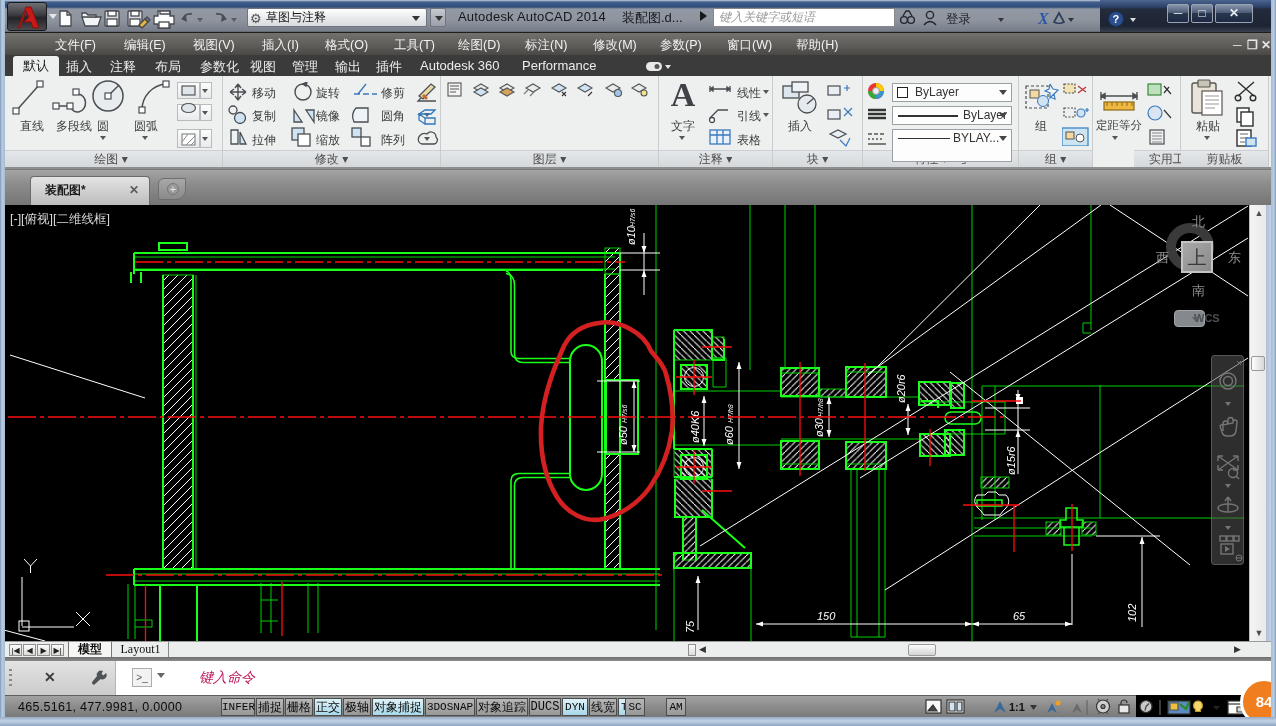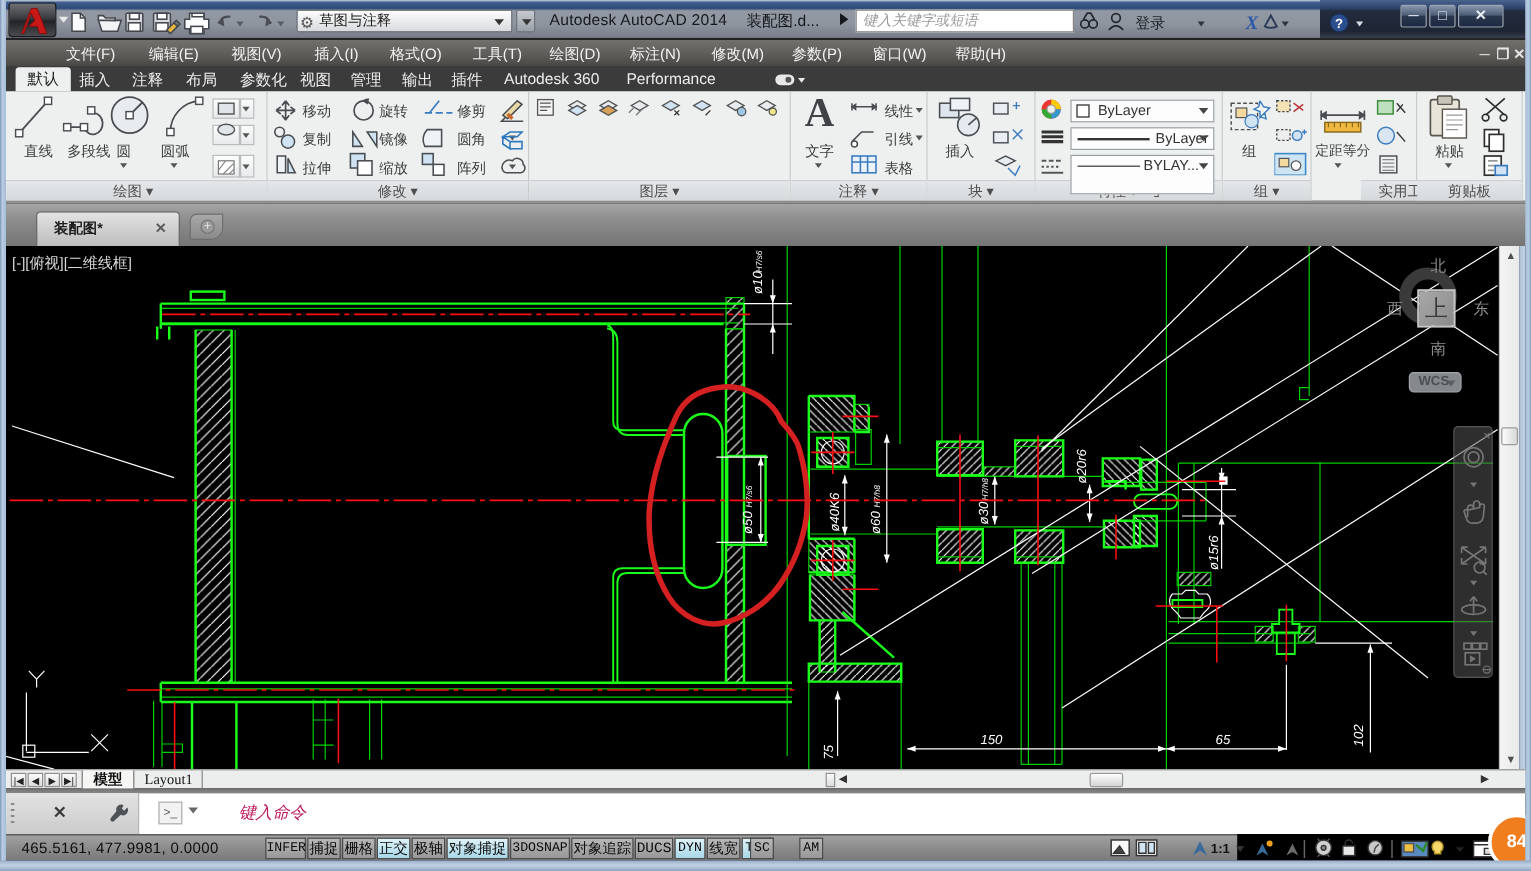--- a/index.html
+++ b/index.html
@@ -49,21 +49,21 @@
 #ftab .x{position:absolute;right:10px;top:0;color:#5c5c5c;font-weight:bold;font-size:12px;}
 #fplus{left:158px;top:178px;width:28px;height:22px;background:linear-gradient(180deg,#a8a8a8,#8a8a8a);border:1px solid #6f6f6f;border-radius:6px 0 10px 2px;}
 #fplus i{position:absolute;left:8px;top:4px;width:12px;height:12px;border-radius:50%;background:#9b9b9b;border:1px solid #777;color:#e8e8e8;font-style:normal;font-size:11px;line-height:11px;text-align:center;}
 
 #canvas{left:5px;top:205px;width:1244px;height:436px;background:#000;overflow:hidden;}
 #vplabel{left:5px;top:6px;color:#d9d9d9;font-size:12.5px;}
 
 #vcring{left:1166px;top:223px;width:48px;height:48px;border-radius:50%;border:10px solid #3a3a3a;}
 #vcsq{left:1181px;top:241px;width:32px;height:32px;background:linear-gradient(135deg,#a8a8a8,#8a8a8a);border:2px solid #c4c4c4;color:#3a3a3a;font-size:19px;text-align:center;line-height:30px;}
 .vclbl{position:absolute;color:#8f8f8f;font-size:13px;}
-#wcschip{left:1174px;top:310px;width:44px;height:17px;background:#85898d;border:1px solid #a2a6aa;border-radius:4px;color:#4b4e52;font-size:11px;font-weight:bold;line-height:15px;padding-left:7px;}
+#wcschip{left:1174px;top:310px;width:31px;height:17px;background:#85898d;border:1px solid #a2a6aa;border-radius:4px;color:#4b4e52;font-size:11px;font-weight:bold;line-height:15px;padding-left:19px;}
 #wcschip .ar{position:absolute;right:4px;top:6px;width:0;height:0;border-left:4px solid transparent;border-right:4px solid transparent;border-top:5px solid #5a5e62;}
 
 #navbar{left:1211px;top:355px;width:33px;height:210px;background:rgba(84,84,84,.55);border:1px solid rgba(150,150,150,.4);border-radius:4px;}
 
 #vscroll{left:1249px;top:205px;width:17px;height:436px;background:linear-gradient(90deg,#f4f4f4,#e9e9ea);border-left:1px solid #bbb;}
 .scArrow{position:absolute;color:#4f4f4f;font-size:9px;width:18px;text-align:center;}
 #vthumb{left:1px;top:151px;width:14px;height:15px;background:linear-gradient(90deg,#fdfdfd,#d8d8d8);border:1px solid #9a9a9a;border-radius:2px;}
 #rsliver{left:1266px;top:205px;width:5px;height:436px;background:linear-gradient(90deg,#aebfd6,#c2d3e6);}
 
 #tabrow{left:0;top:641px;width:1276px;height:16px;background:#eceeed;border-top:1px solid #9a9a9a;}
@@ -72,21 +72,21 @@
 #ltab{position:absolute;left:113px;top:0;width:56px;height:16px;color:#111;font-size:12px;font-family:"Liberation Serif",serif;text-align:center;line-height:15px;border-right:1px solid #888;}
 #hthumb{position:absolute;left:908px;top:2px;width:28px;height:12px;background:linear-gradient(180deg,#fdfdfd,#d4d4d4);border:1px solid #9a9a9a;border-radius:2px;}
 
 #cmdsep{left:0;top:657px;width:1276px;height:4px;background:linear-gradient(180deg,#6f6f6f,#8a8a8a);}
 #cmdrow{left:5px;top:661px;width:1266px;height:34px;background:#fff;}
 #cmdgrip{position:absolute;left:0;top:0;width:111px;height:34px;background:linear-gradient(180deg,#e3e3e3,#cbcbcb);border-right:1px solid #b5b5b5;}
 #cmdx{position:absolute;left:39px;top:8px;color:#3a3a3a;font-weight:bold;font-size:14px;}
 #cmdprompt{position:absolute;left:127px;top:7px;width:20px;height:19px;background:#f2f2f2;border:1px solid #adadad;color:#555;font-size:10px;line-height:17px;text-align:center;}
 #cmdtext{position:absolute;left:194px;top:8px;color:#be185d;font-style:italic;font-size:14px;}
 
-#statusbar{left:0;top:695px;width:1031px;height:22px;background:linear-gradient(180deg,#a2a2a2 0,#8c8c8c 50%,#7a7a7a 100%);border-top:1px solid #5e5e5e;}
+#statusbar{left:0;top:695px;width:1136px;height:22px;background:linear-gradient(180deg,#a2a2a2 0,#8c8c8c 50%,#7a7a7a 100%);border-top:1px solid #5e5e5e;}
 #coords{position:absolute;left:18px;top:4px;color:#0d0d0d;font-size:12.5px;letter-spacing:.3px;}
 .sbtn{position:absolute;top:2px;height:18px;border:1px solid #4c4c4c;background:linear-gradient(180deg,#b7b7b7,#989898);color:#0a0a0a;font-size:12px;text-align:center;line-height:16px;}
 .sbtn.on{background:linear-gradient(180deg,#dff2f8,#a8d8e8);}
 #badge{left:1240px;top:678px;width:48px;height:48px;border-radius:50%;background:#f07d1e;border:3px solid #fff;color:#fff;font-size:15px;font-weight:bold;text-align:center;line-height:42px;}
 </style></head>
 <body>
 
 <div class="abs" id="titlebar"></div>
 <div class="abs" id="titleDark"></div>
 <div class="abs" id="alogo"></div>

